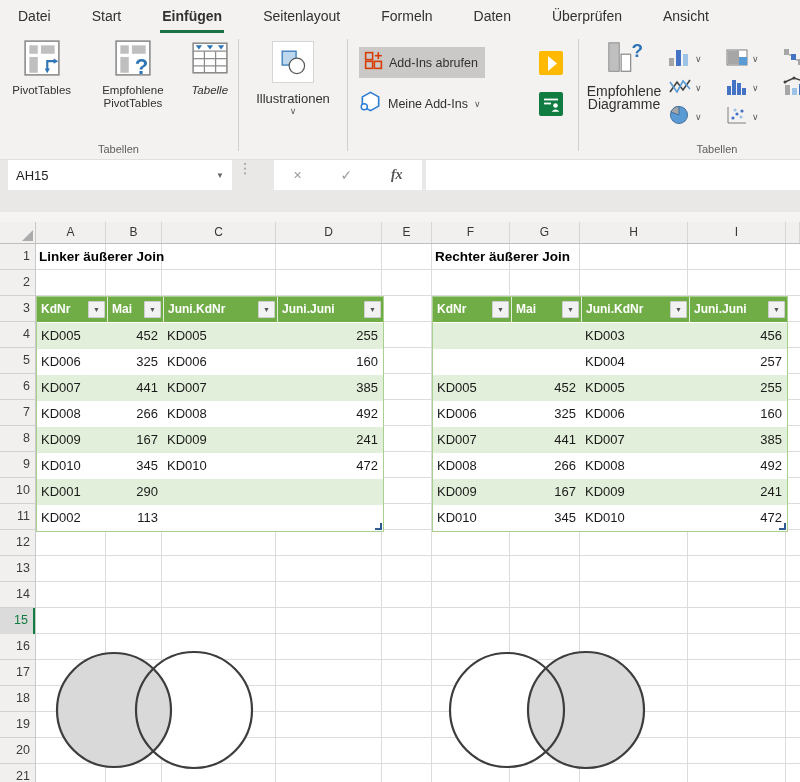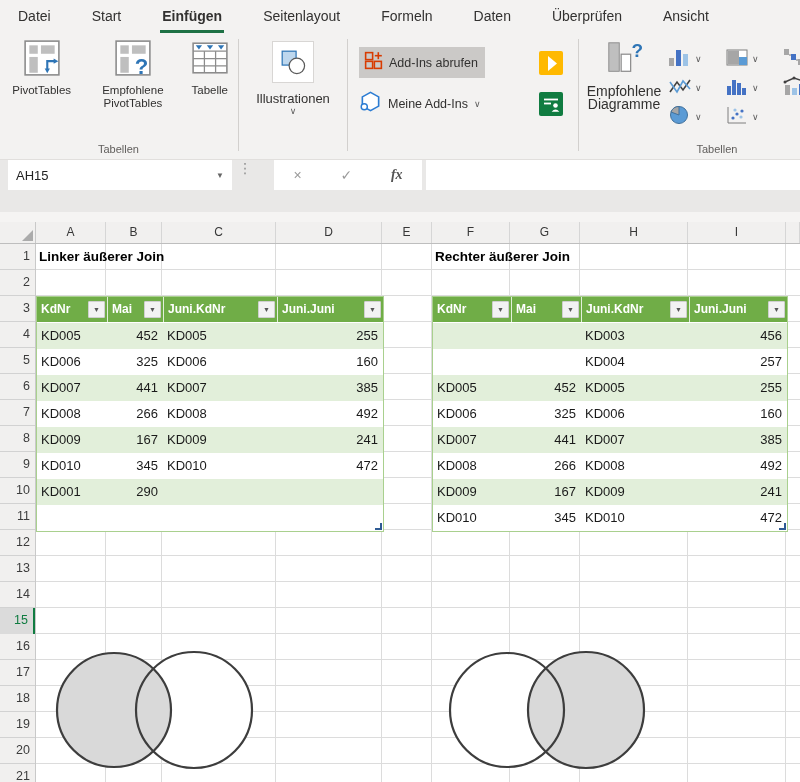--- a/index.html
+++ b/index.html
@@ -13,21 +13,21 @@
   .rtab.active { font-weight:600; border-bottom-color:#1E7145; }
   .ribbon-body { display:flex; height:126px; padding-top:2px; }
   .rgroup { display:flex; flex-direction:column; }
   .rgroup-label { font-size:11px; color:#605E5C; text-align:center; height:18px; line-height:16px; margin-top:auto; }
   .vsep { width:1px; background:#D2D0CE; margin:4px 1px 8px 1px; }
 
   .g-tabellen { width:237px; }
   .bigbtn-row { display:flex; justify-content:center; gap:2px; padding-top:4px; }
   .big-btn { display:flex; flex-direction:column; align-items:center; text-align:center; cursor:default; }
   .big-btn .blabel { font-size:11.5px; line-height:12.5px; color:#323130; margin-top:3px; }
-  .w-pivot { width:84px; } .w-emp { width:96px; } .w-tab { width:55px; }
+  .w-pivot { width:84px; } .w-emp { width:96px; } .w-tab { width:55px;font-style:italic; }
 
   .g-illu { width:106px; align-items:center; }
   .illu-box { width:42px; height:42px; background:#fff; border:1px solid #D8D6D4; margin-top:6px; display:flex; align-items:center; justify-content:center; }
   .illu-label { font-size:13px; color:#323130; margin-top:8px; }
   .chev { font-size:9px; color:#5a5a5a; line-height:10px; }
 
   .g-addins { width:228px; padding-left:10px; }
   .addin-row { display:flex; align-items:center; gap:9px; }
   .addin-row.r1 { margin-top:12px; } .addin-row.r2 { margin-top:12px; }
   .get-addins { display:flex; align-items:center; gap:5px; background:#CBC9C7; padding:3px 7px 3px 4px; cursor:default; }
@@ -417,20 +417,26 @@
           <div class="td ar" style="width: 56px;">345</div>
           <div class="td al" style="width: 114px;">KD010</div>
           <div class="td ar" style="width: 106px;">472</div>
         </div>
         <div class="t-row band">
           <div class="td al" style="width: 70px;">KD001</div>
           <div class="td ar" style="width: 56px;">290</div>
           <div class="td al" style="width: 114px;"></div>
           <div class="td ar" style="width: 106px;"></div>
         </div>
+        <div class="t-row">
+          <div class="td al" style="width: 70px;">KD002</div>
+          <div class="td ar" style="width: 56px;">113</div>
+          <div class="td al" style="width: 114px;"></div>
+          <div class="td ar" style="width: 106px;"></div>
+        </div>
       </div>
     <div class="xl-table" style="left:396px; width:356px; height:236px">
       <div class="resize-handle"></div>
     <div class="t-head">
           <div class="th" style="width: 78px;"><span>KdNr</span><span class="filter-btn">▼</span></div>
           <div class="th" style="width: 70px;"><span>Mai</span><span class="filter-btn">▼</span></div>
           <div class="th" style="width: 108px;"><span>Juni.KdNr</span><span class="filter-btn">▼</span></div>
           <div class="th" style="width: 98px;"><span>Juni.Juni</span><span class="filter-btn">▼</span></div>
         </div>
         <div class="t-row band">

